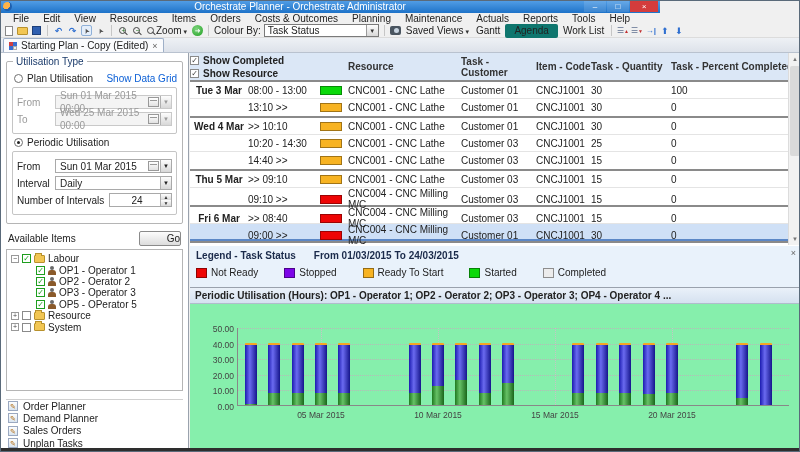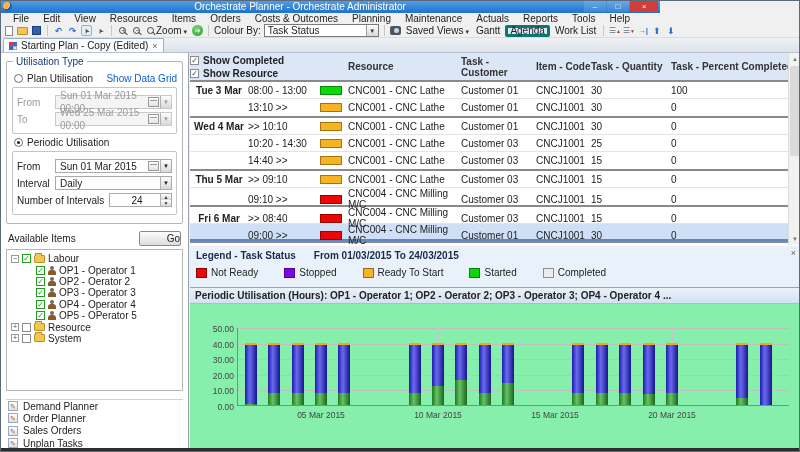--- a/index.html
+++ b/index.html
@@ -19,21 +19,21 @@
   .i-min::before{content:"–";} .i-max::before{content:"□";} .i-x::before{content:"×";}
 
   #menubar { position:absolute; left:0; top:13px; width:800px; height:11px; background:#f0f0f0;
     display:flex; align-items:center; padding-left:6px; }
   .menu-item { padding:0 7px; height:11px; line-height:11px; }
 
   #toolbar { position:absolute; left:0; top:24px; width:800px; height:14px; background:#f0f0f0;
     display:flex; align-items:center; padding-left:3px; gap:3px; border-bottom:1px solid #dcdcdc; }
   .tsep { width:1px; height:11px; background:#c6c6c6; margin:0 2px; }
   .tbtn { display:flex; align-items:center; gap:2px; padding:0 2px; height:12px; }
-  .tbtn.pressed { border:3px solid #0f766e; background:#dce8f6; border-radius:2px; }
+  .tbtn.pressed { border:7px solid #0f766e; background:#dce8f6; border-radius:2px; }
   .ticon { width:11px; height:11px; display:inline-flex; align-items:center; justify-content:center; font-size:9px; }
   .i-new { width:8px; height:10px; background:#fff; border:1px solid #888; }
   .i-open { width:11px; height:8px; background:#f2c653; border:1px solid #b8912d; border-radius:1px; }
   .i-save { width:9px; height:9px; background:#2f5fb0; border:1px solid #1d3f7a; }
   .i-undo::before { content:"↶"; color:#2f6fd0; font-weight:bold; }
   .i-redo::before { content:"↷"; color:#2f6fd0; font-weight:bold; }
   .i-cursor::before { content:"➤"; display:inline-block; transform:rotate(-115deg); font-size:7px; color:#555; }
   .boxed { border:1px solid #8fb0d8; background:#e4eefa; border-radius:2px; }
   .mag { width:7px; height:7px; border:1px solid #444; border-radius:50%; position:relative; display:inline-block; }
   .mag::after { content:""; position:absolute; width:4px; height:1px; background:#444; right:-3px; bottom:-1px; transform:rotate(45deg); }
@@ -352,49 +352,43 @@
       <div class="trow" style="padding-left: 16px;">
         <span class="expander none"></span>
         <span class="cb checked"></span>
         <span class="person-icon"></span>
         <span>OP3 - Operator 3</span>
       </div>
       <div class="trow" style="padding-left: 16px;">
         <span class="expander none"></span>
         <span class="cb checked"></span>
         <span class="person-icon"></span>
-        <span>OP4 - Operator 4</span>
-      </div>
-      <div class="trow" style="padding-left: 16px;">
-        <span class="expander none"></span>
-        <span class="cb checked"></span>
-        <span class="person-icon"></span>
         <span>OP5 - OPerator 5</span>
       </div>
       <div class="trow" style="padding-left: 2px;">
         <span class="expander">+</span>
         <span class="cb"></span>
         <span class="folder-icon"></span>
         <span>Resource</span>
       </div>
       <div class="trow" style="padding-left: 2px;">
         <span class="expander">+</span>
         <span class="cb"></span>
         <span class="folder-icon"></span>
         <span>System</span>
       </div>
     </div>
   <div id="sidenav">
       <div class="navrow">
         <span class="nav-icon"></span>
-        <span>Demand Planner</span>
+        <span>Order Planner</span>
       </div>
       <div class="navrow">
         <span class="nav-icon"></span>
-        <span>Order Planner</span>
+        <span>Demand Planner</span>
       </div>
       <div class="navrow">
         <span class="nav-icon"></span>
         <span>Sales Orders</span>
       </div>
       <div class="navrow">
         <span class="nav-icon"></span>
         <span>Unplan Tasks</span>
       </div>
       <div class="navrow">

